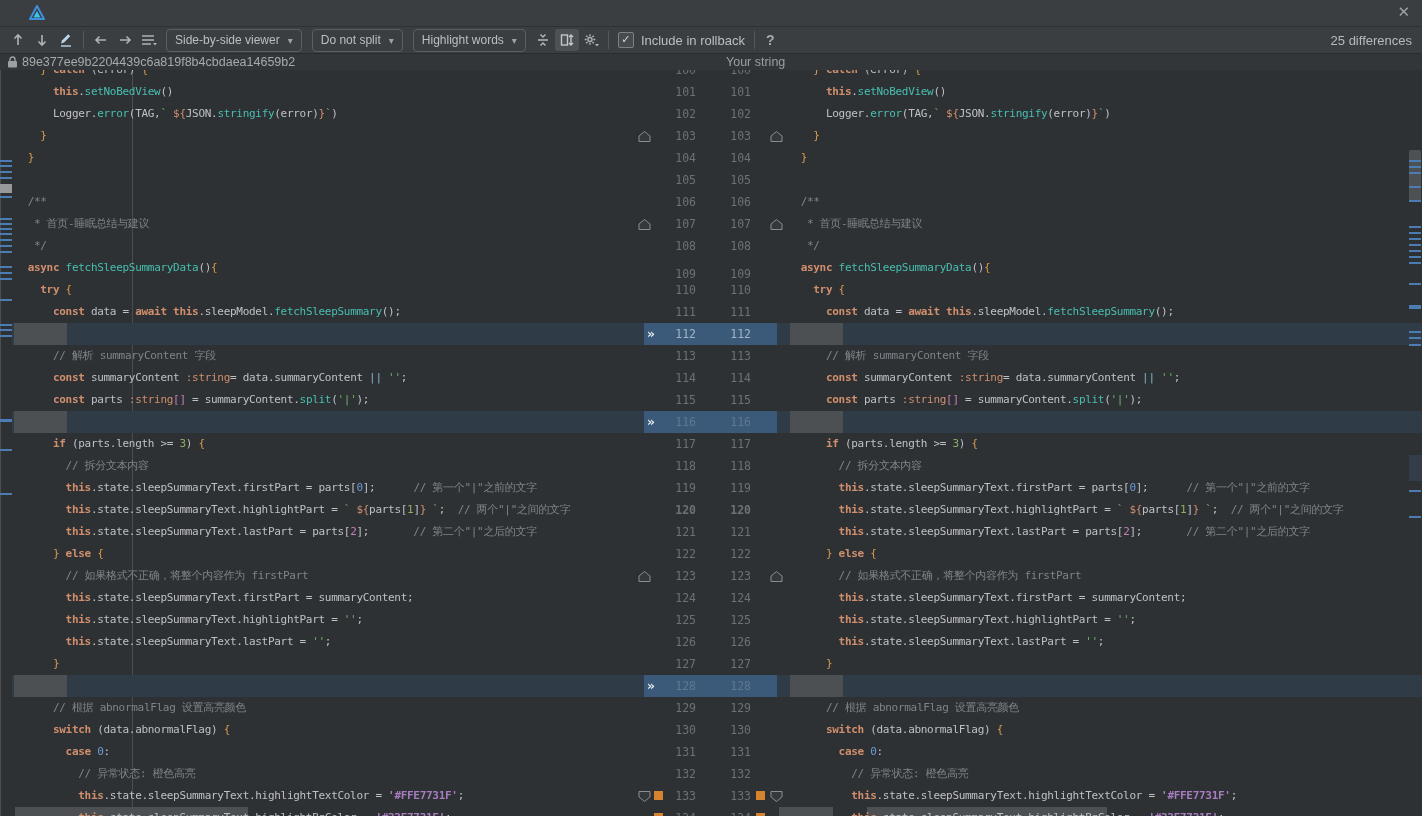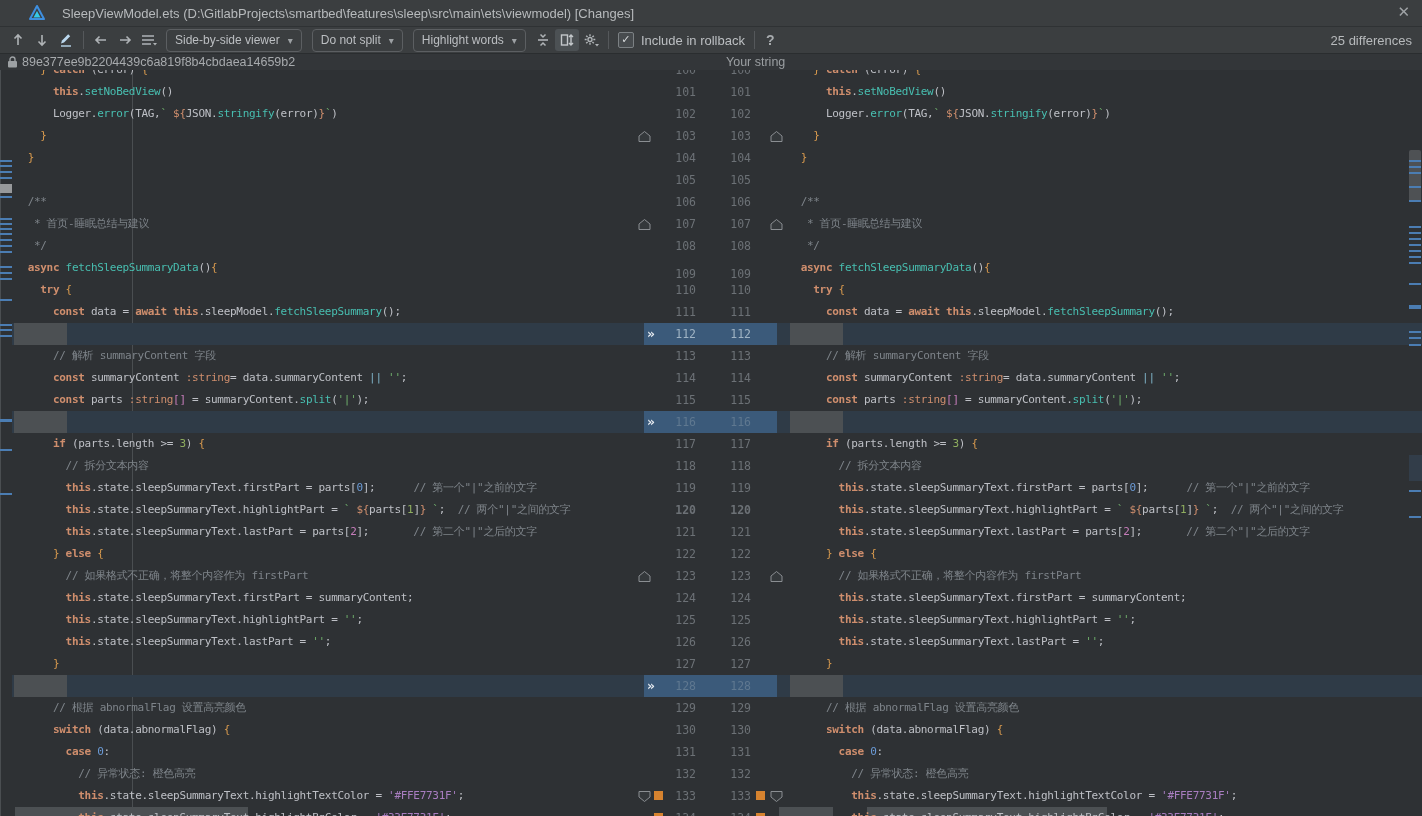--- a/index.html
+++ b/index.html
@@ -53,34 +53,33 @@
   .fold{position:absolute;width:13px;height:13px;}
   .mark{position:absolute;left:0;width:12px;height:2px;background:#4B7DB3;}
   #left-stripe{position:absolute;left:0;top:0;width:12px;height:816px;}
   #right-stripe{position:absolute;left:1409px;top:0;width:13px;height:816px;}
   #right-thumb{position:absolute;left:0;width:12px;background:#53575A;opacity:.85;border-radius:2px;}
   #right-band{position:absolute;left:0;width:13px;background:#323D49;}
   
   .tk-p{color:#BEC0C6;} .tk-k{color:#CF8E6D;font-weight:bold;} .tk-m{color:#48BFB1;}
   .tk-s{color:#6FAE6B;} .tk-c{color:#7E848A;} .tk-n{color:#6C9CD8;} .tk-ng{color:#8FAE5F;}
   .tk-t{color:#CF8E6D;} .tk-b{color:#D89A4E;} .tk-w{color:#CF8E6D;} .tk-o{color:#7FB3C8;}
-  .tk-u{color:#A87DC0;} .tk-pk{color:#C77DBB;}
+  .tk-u{color:#A87DC0;font-weight:bold;} .tk-pk{color:#C77DBB;}
   svg{display:block;}
 </style>
 </head>
 <body>
 
 <div id="titlebar">
   <span id="title-logo">
     <svg width="18" height="18" viewBox="0 0 18 18">
       <path d="M9 2 L16 15 H2 Z" fill="none" stroke="#3E8FE0" stroke-width="2" stroke-linejoin="round"></path>
       <path d="M9 7 L12.5 13.5 H5.5 Z" fill="#35C8E8"></path>
     </svg>
   </span>
-  <span id="title-text">SleepViewModel.ets (D:\GitlabProjects\smartbed\features\sleep\src\main\ets\viewmodel) [Changes]</span>
   <span id="close-btn">✕</span>
 </div>
 
 <div id="toolbar">
   <span class="tbtn">
     <svg width="16" height="16" viewBox="0 0 16 16">
         <path d="M8 13V3M4.5 6.5L8 3l3.5 3.5" stroke="#AFB3B6" stroke-width="1.6" fill="none"></path>
       </svg>
   </span>
   <span class="tbtn">

